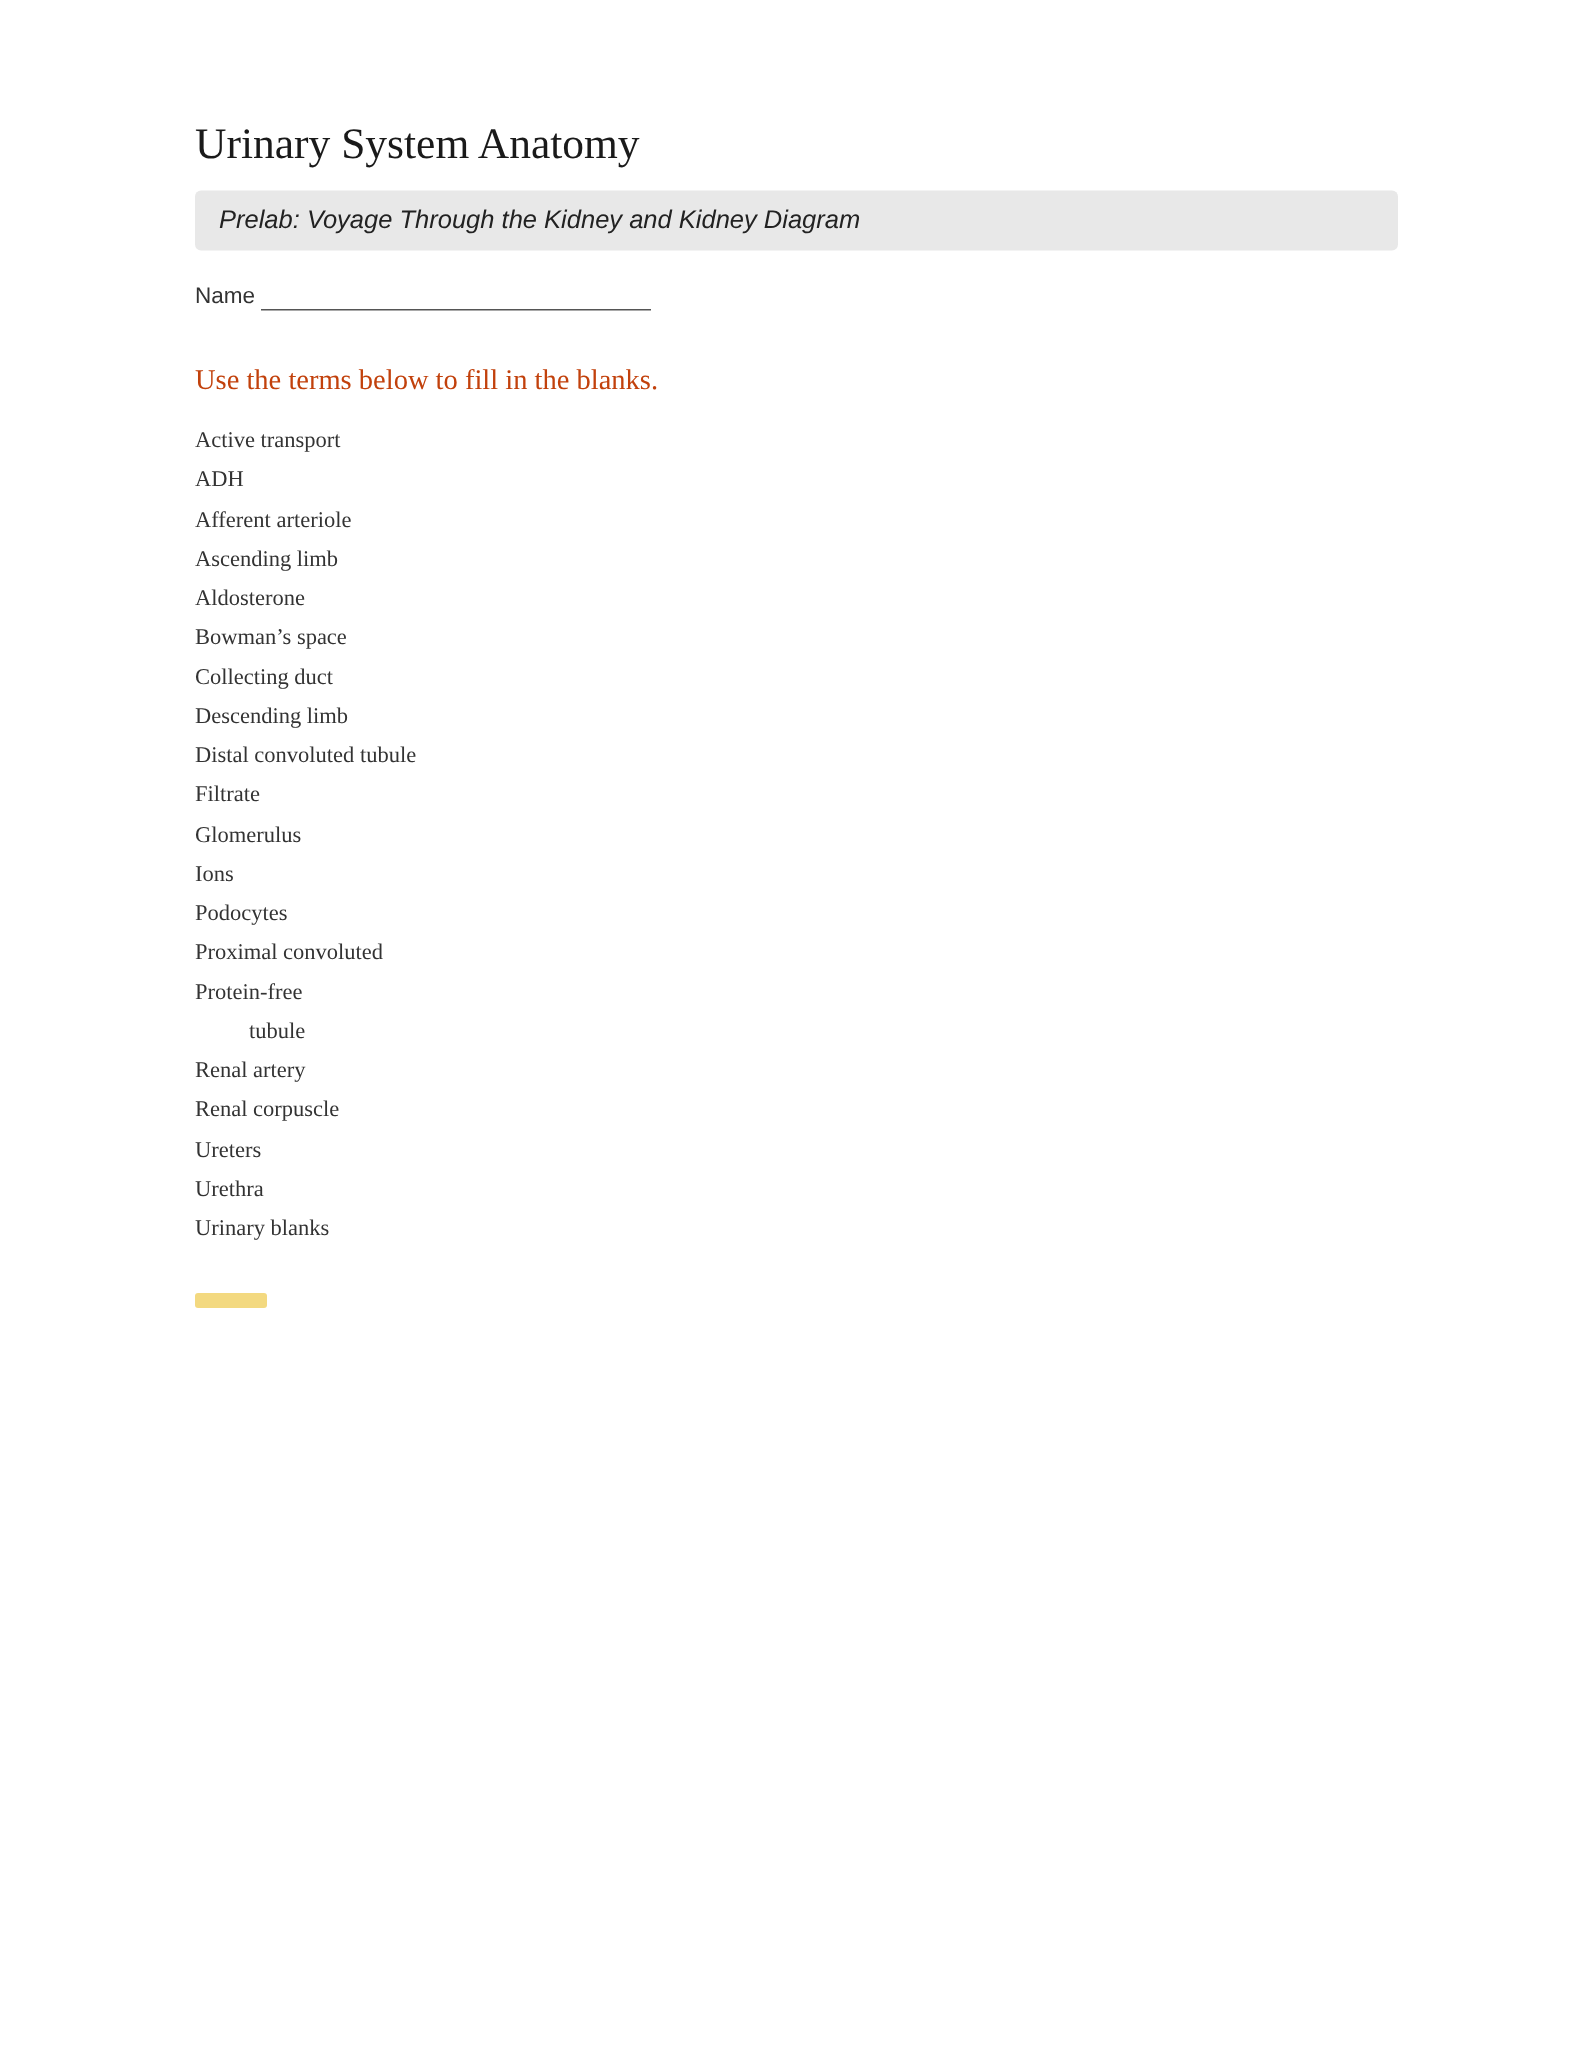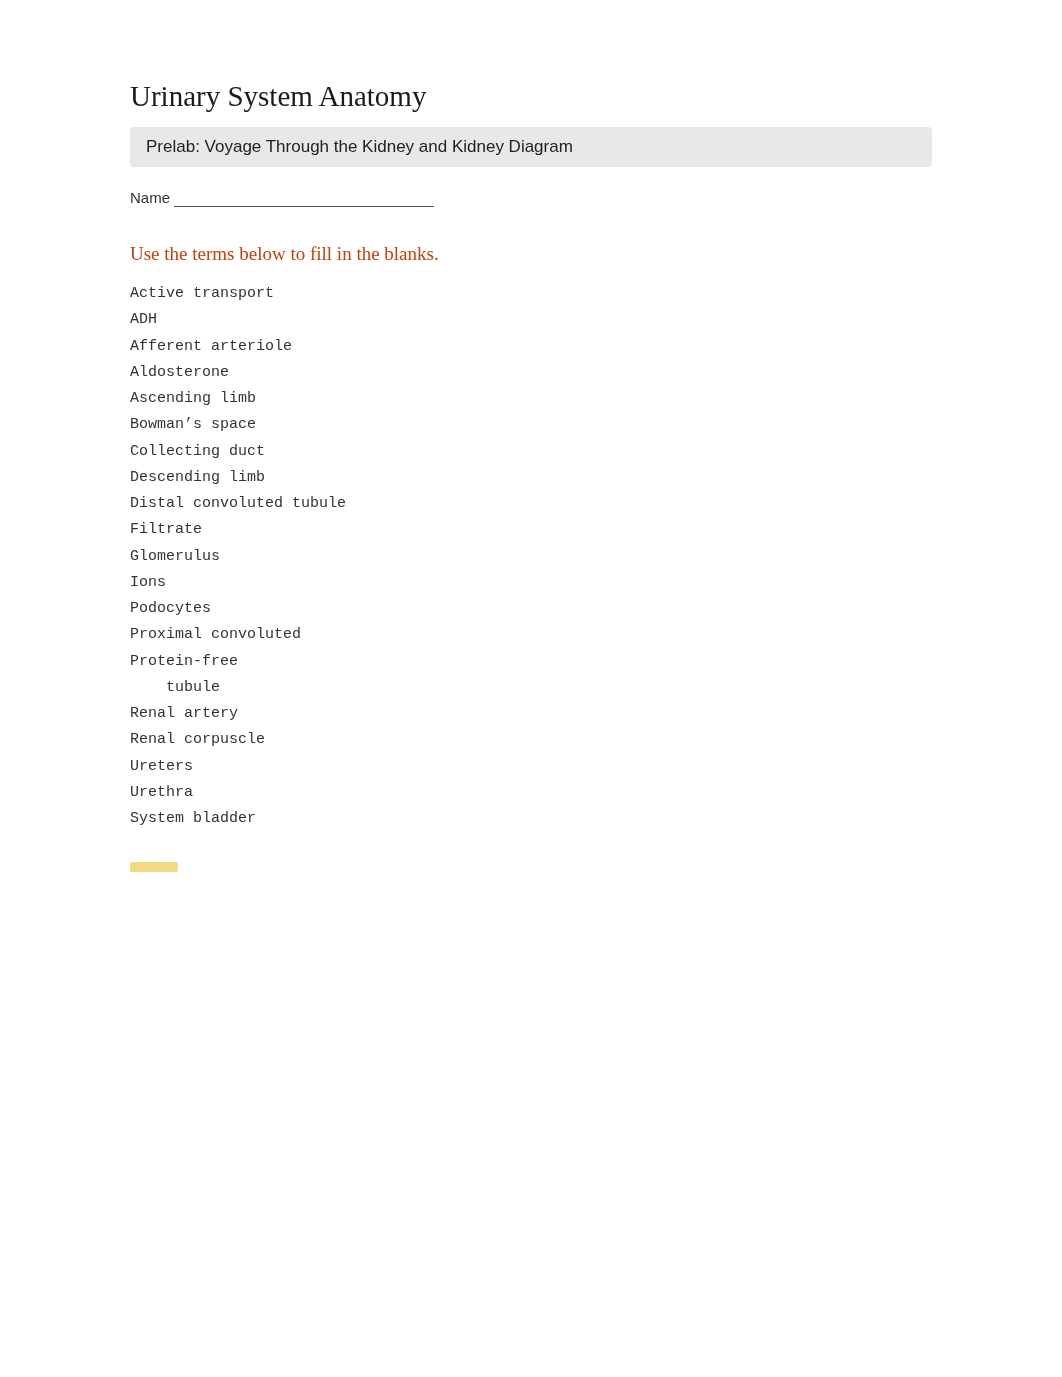--- a/index.html
+++ b/index.html
@@ -34,20 +34,21 @@
     }
 
     .prelab-bar {
       background: #e8e8e8;
       border-radius: 4px;
       padding: 10px 16px;
       margin-bottom: 22px;
       font-size: 17px;
       color: #222;
       font-family: Arial, sans-serif;
+      font-style: italic;
     }
 
     .name-row {
       font-size: 15px;
       font-family: Arial, sans-serif;
       color: #333;
       margin-bottom: 36px;
       display: flex;
     }
 
@@ -61,21 +62,21 @@
 
     .instructions {
       font-size: 19px;
       font-family: Liberation Serif, serif;
       color: #c2410c;
       margin-bottom: 16px;
     }
 
     .terms-list {
       font-size: 15px;
-      font-family: Liberation Mono, monospace;
+      font-family: Liberation Serif, serif;
       color: #333;
       line-height: 1.75;
       list-style: none;
       padding: 0;
     }
 
     .terms-list li {
       padding: 0;
     }
 
@@ -108,34 +109,34 @@
     <span>Name</span>
     <span class="name-line"></span>
   </div>
 
   <div class="instructions">Use the terms below to fill in the blanks.</div>
 
   <ul class="terms-list">
   <li>Active transport</li>
       <li>ADH</li>
       <li>Afferent arteriole</li>
+      <li>Ascending limb</li>
       <li>Aldosterone</li>
-      <li>Ascending limb</li>
       <li>Bowman’s space</li>
       <li>Collecting duct</li>
       <li>Descending limb</li>
       <li>Distal convoluted tubule</li>
       <li>Filtrate</li>
       <li>Glomerulus</li>
       <li>Ions</li>
       <li>Podocytes</li>
       <li>Proximal convoluted</li>
       <li>Protein-free</li>
       <li class="indented">tubule</li>
       <li>Renal artery</li>
       <li>Renal corpuscle</li>
       <li>Ureters</li>
       <li>Urethra</li>
-      <li>System bladder</li>
+      <li>Urinary blanks</li>
     </ul>
 
   <div class="highlight-bar"></div>
 </div>
 
 </body></html>

